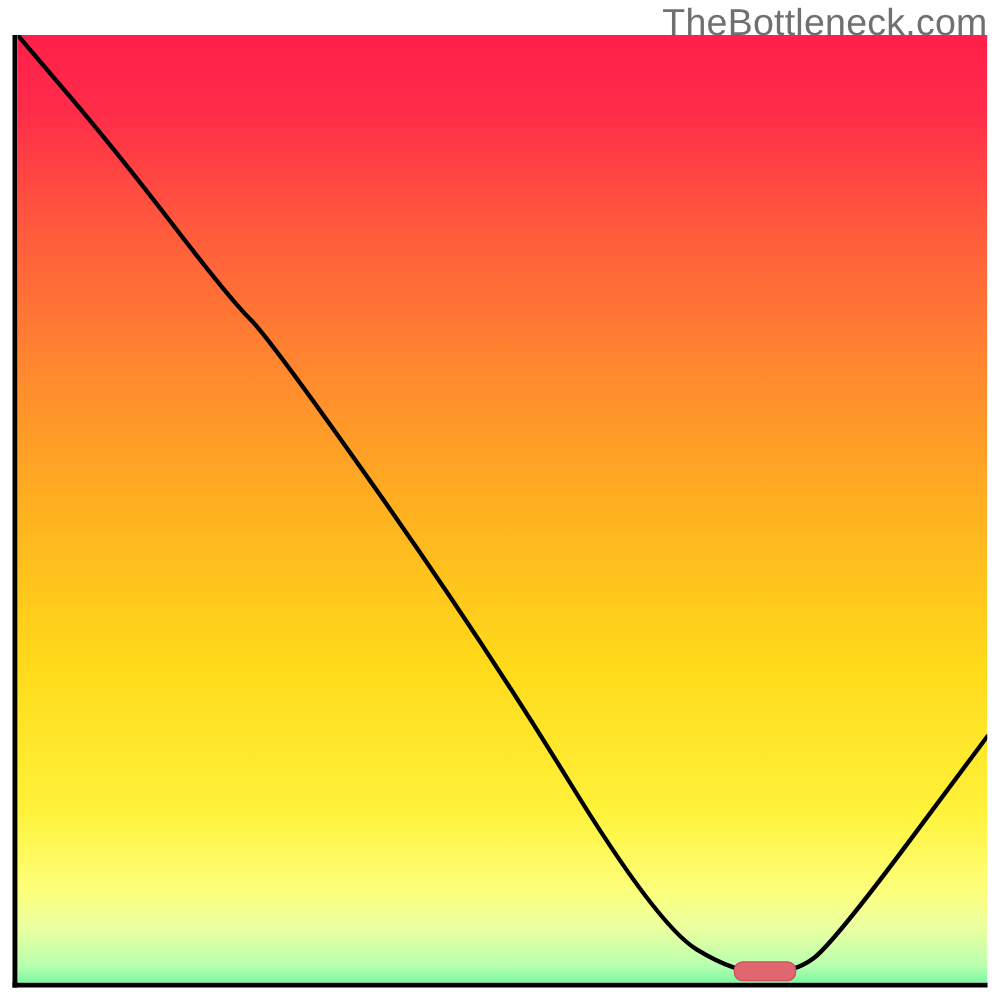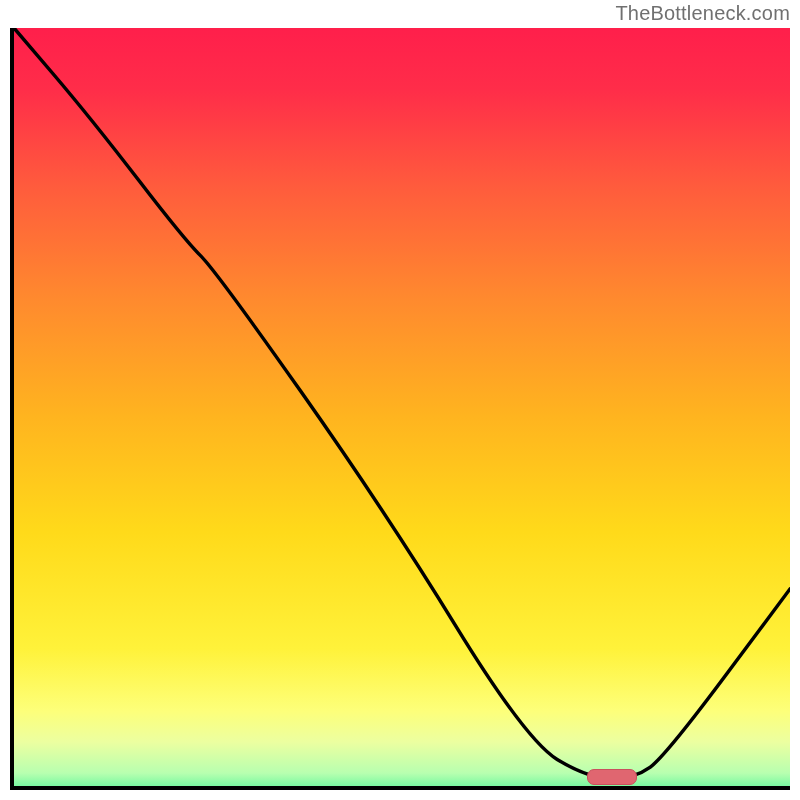--- a/index.html
+++ b/index.html
@@ -13,21 +13,21 @@
   }
   .chart-container {
     position: relative;
     width: 800px;
     height: 800px;
   }
   .watermark {
     position: absolute;
     top: 2px;
     right: 10px;
-    font-size: 20px;
+    font-size: 30px;
     color: #707070;
     font-weight: 500;
     letter-spacing: 0.2px;
     z-index: 3;
   }
   .plot-frame {
     position: absolute;
     left: 10px;
     top: 28px;
     width: 780px;

